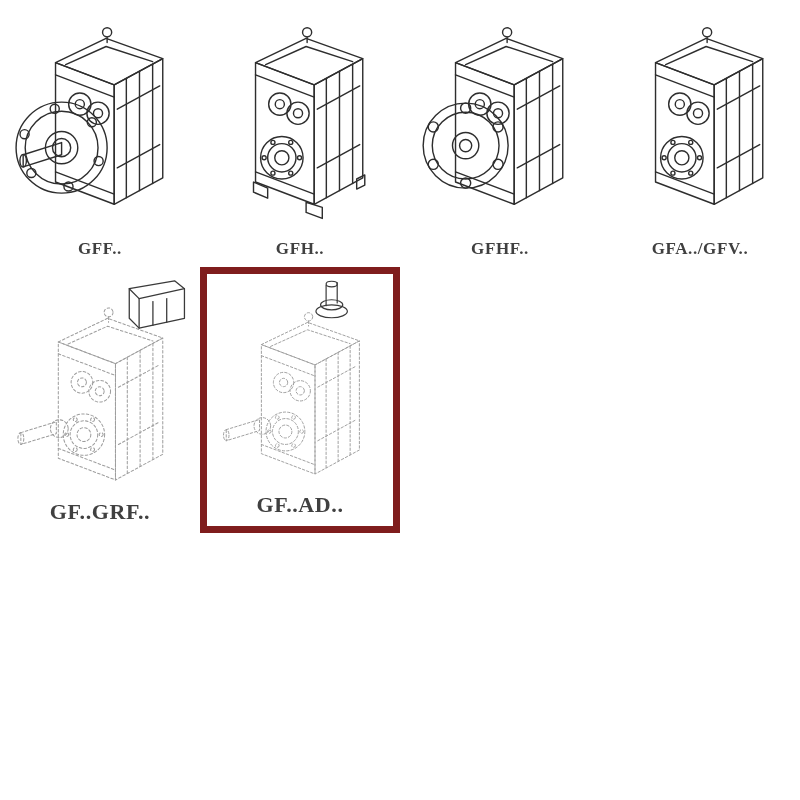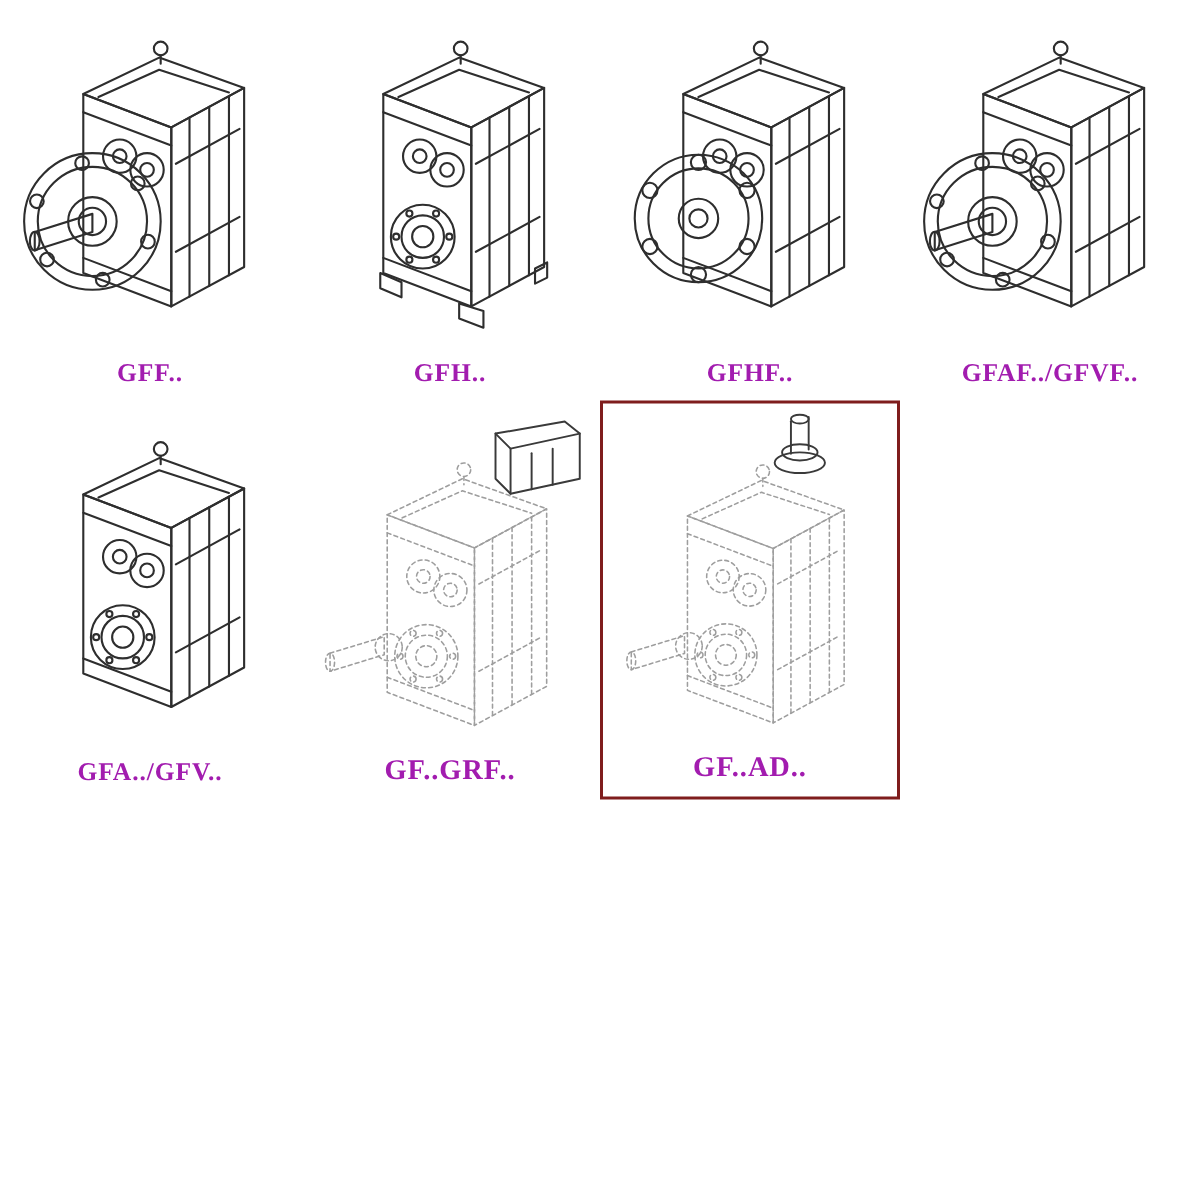--- a/index.html
+++ b/index.html
@@ -6,37 +6,37 @@
   .page {
     width:800px; height:800px; background:#ffffff; box-sizing:border-box;
     display:grid; grid-template-columns:repeat(4,1fr); grid-template-rows:repeat(3,1fr);
     font-family:"Liberation Serif", serif;
   }
   .cell {
     margin:0; padding:4px 2px 8px; box-sizing:border-box;
     display:flex; flex-direction:column; align-items:center; justify-content:flex-end;
     min-width:0; min-height:0;
   }
-  .cell-boxed { border:2px solid #7f1d1d; }
+  .cell-boxed { border:7px solid #7f1d1d; }
   .art {
     width:100%; flex:1 1 auto; min-height:0;
     display:flex; align-items:center; justify-content:center;
   }
   svg.draw {
     height:100%; max-width:100%;
     stroke:#2e2e2e; fill:none; stroke-width:1.4;
     stroke-linejoin:round; stroke-linecap:round;
   }
   .ghostlines { stroke:#9e9e9e; stroke-width:1.05; stroke-dasharray:2.6 2.2; }
   .resolid   { stroke:#3a3a3a; stroke-dasharray:none; stroke-width:1.3; }
   .model {
-    font-weight:700; font-size:17px; color:#a21caf; letter-spacing:0.6px;
+    font-weight:700; font-size:17px; color:#404040; letter-spacing:0.6px;
     margin-top:2px; white-space:nowrap;
   }
-  .model-lg { font-size:19px; }
+  .model-lg { font-size:22px; }
 </style>
 </head>
 <body>
 
 <svg width="0" height="0" style="position:absolute" aria-hidden="true">
   <defs>
     <g id="gb-body">
       <polygon points="46,58 96,34 152,54 104,80"></polygon>
       <polyline points="56,60 96,42 142,57"></polyline>
       <circle cx="97" cy="28" r="4.5"></circle>
@@ -174,30 +174,20 @@
           <use href="#face-bores"></use>
           <use href="#face-flange"></use>
       </svg>
     </div>
     <figcaption class="model">GFHF..</figcaption>
   </figure>
 
 
 
 
-  <figure class="cell">
-    <div class="art">
-      <svg class="draw" viewBox="0 0 180 230">
-        <use href="#gb-body"></use>
-          <use href="#face-bores"></use>
-          <use href="#face-flange-shaft"></use>
-      </svg>
-    </div>
-    <figcaption class="model">GFAF../GFVF..</figcaption>
-  </figure>
 
   <figure class="cell">
     <div class="art">
       <svg class="draw" viewBox="0 0 180 230">
         <use href="#gb-body"></use>
           <use href="#face-bores"></use>
           <use href="#face-ring"></use>
       </svg>
     </div>
     <figcaption class="model">GFA../GFV..</figcaption>

